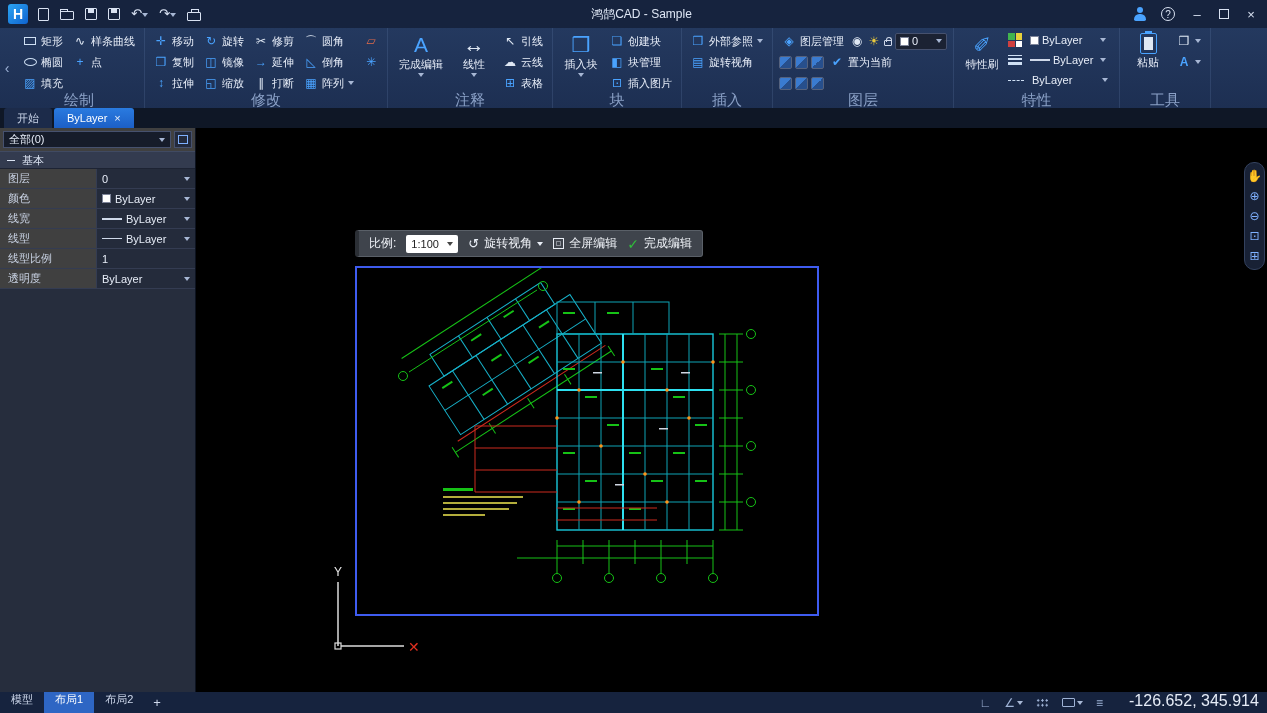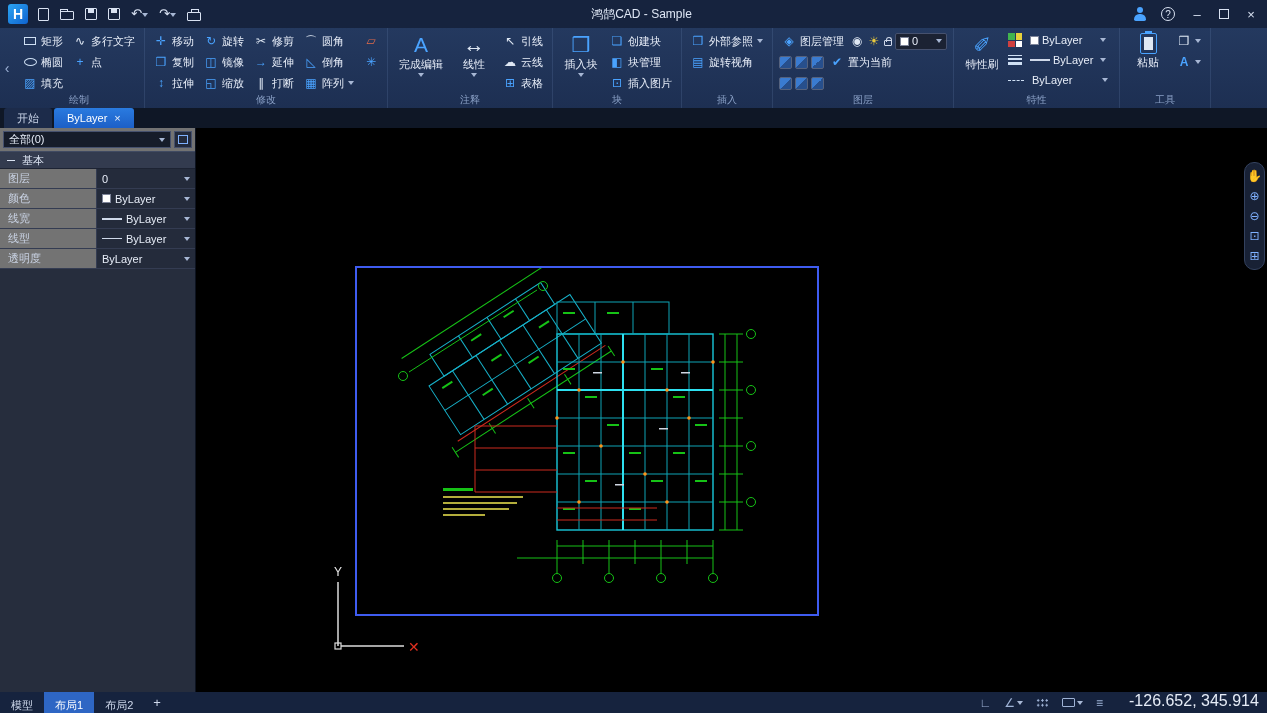--- a/index.html
+++ b/index.html
@@ -27,21 +27,21 @@
   .user-ic::after{content:"";position:absolute;left:1px;top:7px;width:12px;height:7px;border-radius:6px 6px 2px 2px;background:#4aa3ff}
   .help-ic{width:14px;height:14px;border:1px solid #d9e2f2;border-radius:50%;display:flex;align-items:center;justify-content:center;font-size:10px;color:#d9e2f2}
   .win-btn{color:#d9e2f2;font-size:13px;width:16px;text-align:center}
   .max-ic{width:10px;height:10px;border:1px solid #d9e2f2;position:relative;display:inline-block}
 
   
   .ribbon{position:absolute;top:28px;left:0;right:0;height:80px;background:linear-gradient(#24395f,#1d2f52);display:flex;align-items:stretch;overflow:hidden}
   .collapse{width:14px;display:flex;align-items:center;justify-content:center;color:#9fb3d6;font-size:14px;flex-shrink:0}
   .rgroup{display:flex;flex-direction:column;padding:3px 6px 0;border-right:1px solid rgba(130,160,210,.16);flex-shrink:0}
   .rbody{display:flex;gap:4px;flex:1;align-items:flex-start}
-  .rlabel{height:15px;text-align:center;font-size:10px;color:#8aa0c6;line-height:14px}
+  .rlabel{height:15px;text-align:center;font-size:15px;color:#8aa0c6;line-height:14px}
   .rcol{display:flex;flex-direction:column;gap:1px}
   .sbtn{display:flex;align-items:center;gap:4px;height:20px;padding:0 3px;border-radius:2px;color:#e7edf8;font-size:11px;white-space:nowrap}
   .bbtn{display:flex;flex-direction:column;align-items:center;padding:2px 5px;border-radius:2px;color:#e7edf8;font-size:11px;min-width:44px;gap:1px}
   .bbtn .big{font-size:21px;line-height:23px;color:#4aa3ff}
   .ic{width:14px;display:inline-flex;justify-content:center;color:#4aa3ff;font-size:12px;line-height:1;flex-shrink:0}
   .ic.white{color:#dfe8f4}
   .shape-rect{width:12px;height:8px;border:1px solid #cfe0f4}
   .shape-ellipse{width:13px;height:8px;border:1px solid #cfe0f4;border-radius:50%}
   .color-grid{width:14px;height:14px;display:grid;grid-template-columns:1fr 1fr;grid-template-rows:1fr 1fr;gap:1px;flex-shrink:0}
   .color-grid span{display:block}
@@ -63,21 +63,21 @@
   .lock-ic::before{content:"";position:absolute;left:1px;top:-4px;width:4px;height:4px;border:1px solid #cfd8ea;border-bottom:none;border-radius:3px 3px 0 0}
 
   
   .tabbar{position:absolute;top:108px;left:0;right:0;height:20px;background:#0f1726;display:flex;align-items:stretch;padding-left:4px;gap:2px}
   .dtab{display:flex;align-items:center;gap:7px;padding:0 13px;font-size:11px;color:#c9d4e8;background:#1c2b4a;border-radius:3px 3px 0 0}
   .dtab.active{background:linear-gradient(#2a7be0,#1c5fc6);color:#fff}
   .dtab .x{font-size:11px;color:#eaf0fa}
 
   
   .main{position:absolute;top:128px;left:0;right:0;bottom:21px;display:flex}
-  .props{width:196px;background:#737373;border-right:1px solid #0d1320;display:flex;flex-direction:column;font-size:11px;flex-shrink:0}
+  .props{width:196px;background:#404040;border-right:1px solid #0d1320;display:flex;flex-direction:column;font-size:11px;flex-shrink:0}
   .props-top{display:flex;align-items:center;gap:3px;padding:3px}
   .filter-dd{flex:1;display:flex;align-items:center;height:17px;background:#161c2a;border:1px solid #46516e;padding:0 5px;color:#e7edf8;gap:4px}
   .filter-dd .caret{margin-left:auto}
   .qsel{width:18px;height:17px;border:1px solid #46516e;background:#232a3c;position:relative}
   .qsel::after{content:"";position:absolute;inset:3px;border:1px solid #7fb1ff}
   .sect{display:flex;align-items:center;gap:7px;height:18px;background:#333b4f;color:#dbe3f2;padding:0 7px;border-top:1px solid #404a62;border-bottom:1px solid #1d2333}
   .dash{width:8px;height:1px;background:#dbe3f2}
   .prow{display:flex;height:20px;border-bottom:1px solid #343c52;align-items:stretch}
   .plabel{width:96px;display:flex;align-items:center;padding:0 8px;color:#c8d1e2}
   .pval{flex:1;display:flex;align-items:center;gap:4px;padding:0 5px;background:#242b3b;border-left:1px solid #343c52;color:#e7edf8}
@@ -94,21 +94,21 @@
   .fs-ic{width:11px;height:11px;border:1px solid #e8edf5;position:relative}
   .fs-ic::after{content:"";position:absolute;inset:2px;border:1px solid #8b9099}
   .check{color:#2fbf3a;font-weight:bold;font-size:14px}
   .arrow-svg{position:absolute;inset:0;pointer-events:none;z-index:5}
   .ucs{position:absolute;left:130px;top:432px;width:110px;height:100px;pointer-events:none}
   .navbar{position:absolute;right:2px;top:34px;width:21px;background:rgba(26,36,58,.92);border:1px solid #33415e;border-radius:10px;display:flex;flex-direction:column;align-items:center;padding:7px 0;gap:8px;z-index:6}
   .nav-ic{color:#7fb1ff;font-size:12px;line-height:1}
 
   
   .statusbar{position:absolute;left:0;right:0;bottom:0;height:21px;background:#16233e;display:flex;align-items:stretch;font-size:11px;color:#cfd9ec;z-index:9}
-  .ltab{display:flex;align-items:flex-end;padding:0 11px}
+  .ltab{display:flex;align-items:flex-start;padding:0 11px}
   .ltab.active{background:#2e66c4;color:#fff}
   .addtab{display:flex;align-items:center;padding:0 9px;font-size:13px}
   .sb-icons{margin-left:auto;display:flex;align-items:center;gap:13px;padding-right:26px}
   .sb-ic{color:#9fb3d6;font-size:12px;line-height:1;display:flex;align-items:center;gap:2px}
   .dots{width:13px;height:10px;background-image:radial-gradient(circle,#9fb3d6 1px,transparent 1.3px);background-size:4.3px 4.8px}
   .scr{width:13px;height:9px;border:1px solid #9fb3d6;border-radius:1px}
   .coords{width:138px;color:#e6ecf7;font-size:16px}
 </style>
 </head>
 <body>
@@ -155,21 +155,21 @@
               <span>椭圆</span>
             </div>
           <div class="sbtn">
               <span class="ic">▨</span>
               <span>填充</span>
             </div>
         </div>
         <div class="rcol">
           <div class="sbtn">
               <span class="ic white">∿</span>
-              <span>多行文字</span>
+              <span>样条曲线</span>
             </div>
           <div class="sbtn">
               <span class="ic">+</span>
               <span>点</span>
             </div>
         </div>
       </div>
       <div class="rlabel">绘制</div>
     </div>
 
@@ -466,31 +466,57 @@
       </div>
       <div class="prow">
         <div class="plabel">线型</div>
         <div class="pval">
           <span class="thin-line"></span>
           <span>ByLayer</span>
           <span class="caret"></span>
         </div>
       </div>
       <div class="prow">
+        <div class="plabel">线型比例</div>
+        <div class="pval">
+          <span>1</span>
+        </div>
+      </div>
+      <div class="prow">
         <div class="plabel">透明度</div>
         <div class="pval">
           <span>ByLayer</span>
           <span class="caret"></span>
         </div>
       </div>
       <div class="props-rest"></div>
     </div>
 
     <div class="canvas">
 
+      <div class="vp-toolbar">
+        <span>比例:</span>
+        <div class="scale-select">
+          <span>1:100</span>
+          <span class="caret"></span>
+        </div>
+        <div class="vtb-btn">
+          <span class="vtb-ic">↺</span>
+          <span>旋转视角</span>
+          <span class="caret" style="border-top-color:#e8edf5"></span>
+        </div>
+        <div class="vtb-btn">
+          <span class="fs-ic"></span>
+          <span>全屏编辑</span>
+        </div>
+        <div class="vtb-btn">
+          <span class="check">✓</span>
+          <span>完成编辑</span>
+        </div>
+      </div>
 
       <div class="viewport">
         <svg width="460" height="346" viewBox="0 0 460 346">
 
           <g transform="translate(72,118) rotate(-33)">
             <g fill="none" stroke="#17b0c8" stroke-width="1">
               <rect x="0" y="0" width="168" height="58"></rect>
               <line x1="28" y1="0" x2="28" y2="58"></line>
                 <line x1="56" y1="0" x2="56" y2="58"></line>
               <line x1="84" y1="0" x2="84" y2="58"></line>

